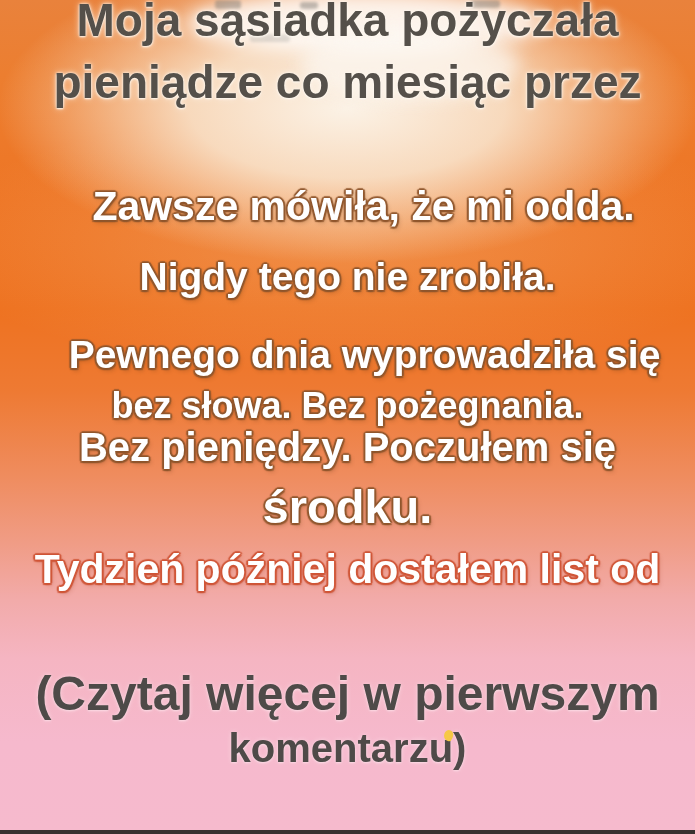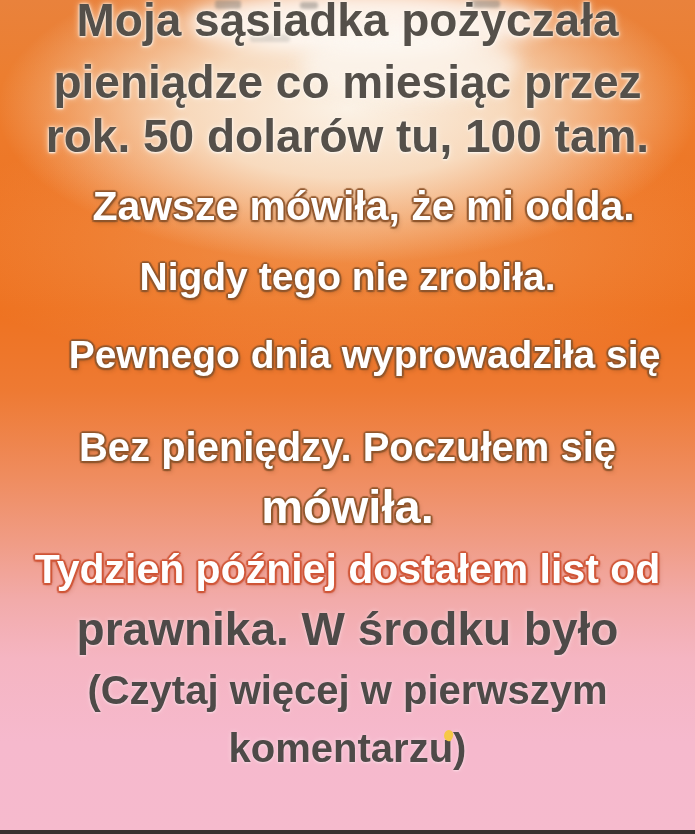--- a/index.html
+++ b/index.html
@@ -56,21 +56,21 @@
   .l2{top:58px;font-size:46px;}
   .l3{top:112px;font-size:46px;}
   .l4{top:185px;font-size:41px;margin-left:16px;}
   .l5{top:240px;font-size:39px;margin-top:17px;}
   .l6{top:335px;font-size:39px;margin-left:17px;}
   .l7{top:387px;font-size:36px;}
   .l8{top:426px;font-size:40px;}
   .l9{top:482px;font-size:47px;}
   .l10{top:548px;font-size:41px;}
   .l11{top:605px;font-size:46px;}
-  .l12{top:669px;font-size:40px;}
+  .l12{top:669px;font-size:48px;}
   .l13{top:727px;font-size:40px;text-align:center;}
   
   .ghost{
     position:absolute;border-radius:50%;
     background:rgba(255,255,255,.8);
     filter:blur(9px);
   }
   .ghost.g1{left:185px;top:-8px;width:360px;height:62px;}
   .ghost.g2{left:300px;top:30px;width:220px;height:70px;background:rgba(252,248,242,.7);}
   .smudge{
@@ -98,32 +98,31 @@
 
   <div class="ghost g1"></div>
   <div class="ghost g2"></div>
   <div class="smudge s1"></div>
   <div class="smudge s2"></div>
   <div class="smudge s3"></div>
   <div class="smudge s4"></div>
 
   <div class="line dark l1">Moja sąsiadka pożyczała</div>
   <div class="line dark l2">pieniądze co miesiąc przez</div>
-  <div class="line dark l3">rok. 50 dolarów tu, 100 tam.</div>
 
   <div class="line ow ow-brown l4">Zawsze mówiła, że mi odda.</div>
   <div class="line ow ow-brown l5">Nigdy tego nie zrobiła.</div>
 
   <div class="line ow ow-brown l6">Pewnego dnia wyprowadziła się</div>
+  <div class="line ow ow-brown l7">bez słowa. Bez pożegnania.</div>
   <div class="line ow ow-brown l8">Bez pieniędzy. Poczułem się</div>
-  <div class="line ow ow-brown l9">mówiła.</div>
+  <div class="line ow ow-brown l9">środku.</div>
 
   <div class="line ow ow-salmon l10">Tydzień później dostałem list od</div>
 
-  <div class="line dark-soft l11">prawnika. W środku było</div>
 
   <div class="line dark-soft l12">(Czytaj więcej w pierwszym</div>
   <div class="line dark-soft l13">komentarzu)</div>
 
   <div class="emoji-speck"></div>
 
   <div class="bottom-bar"></div>
 </div>
 
 </body></html>

